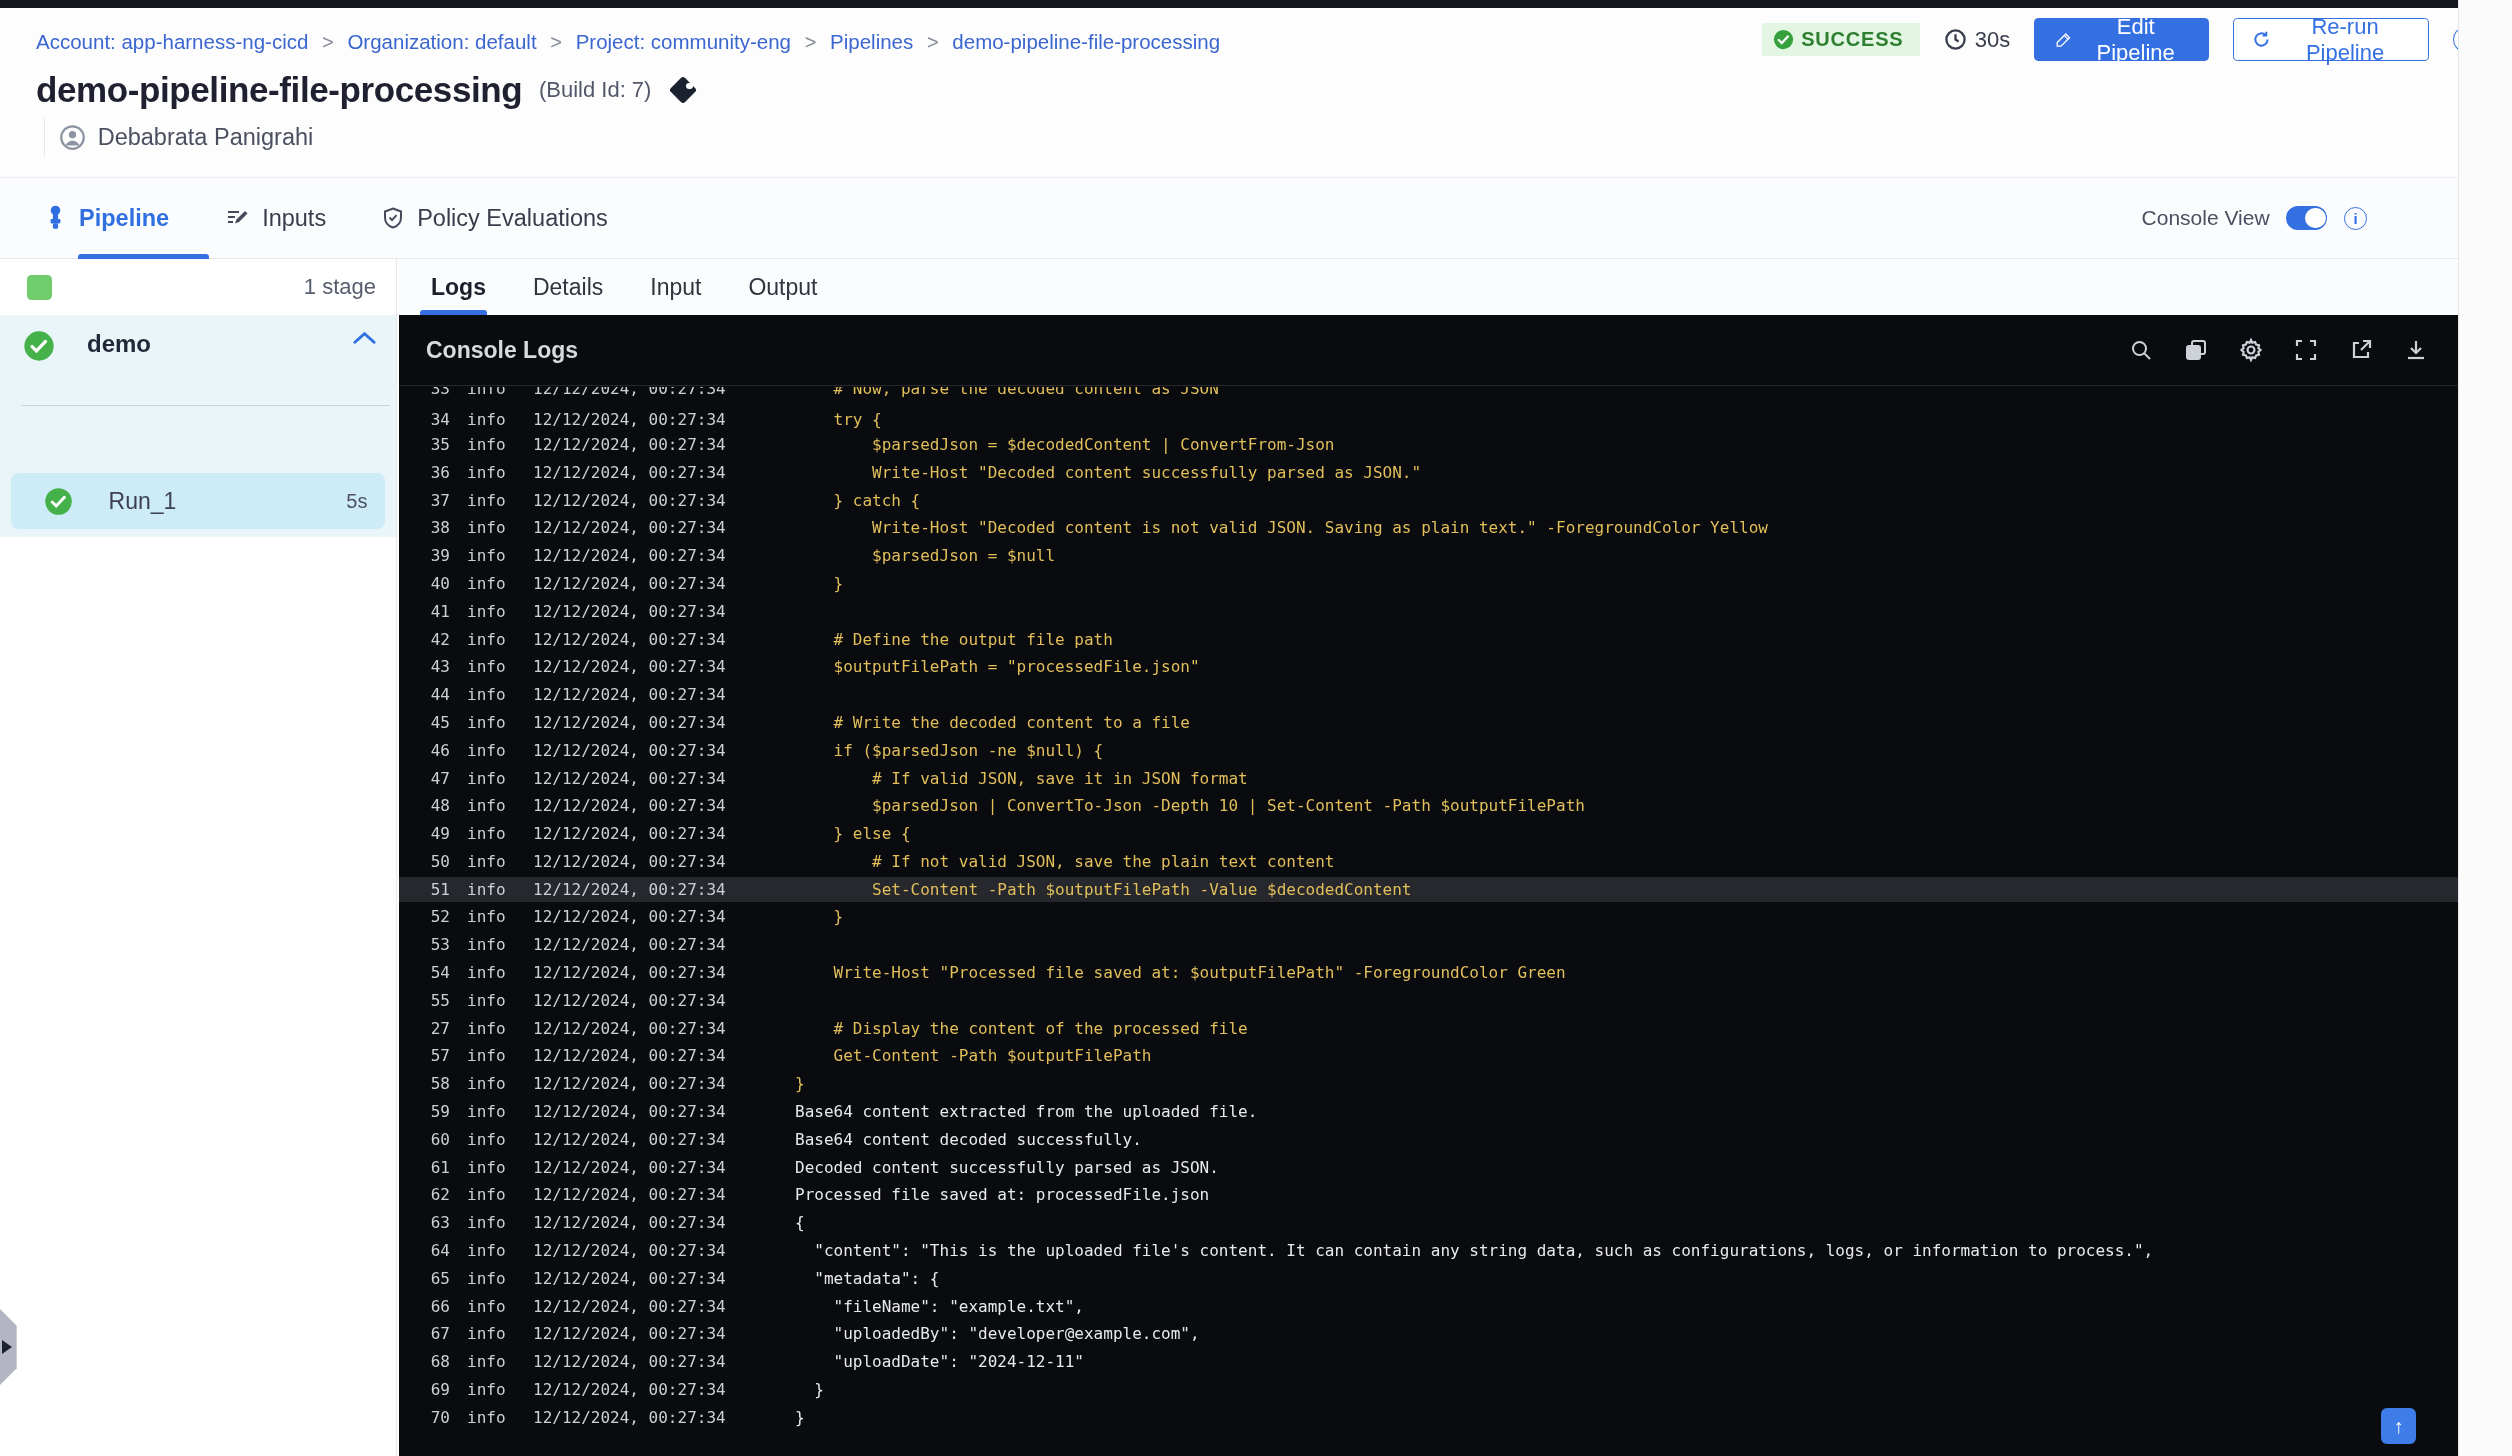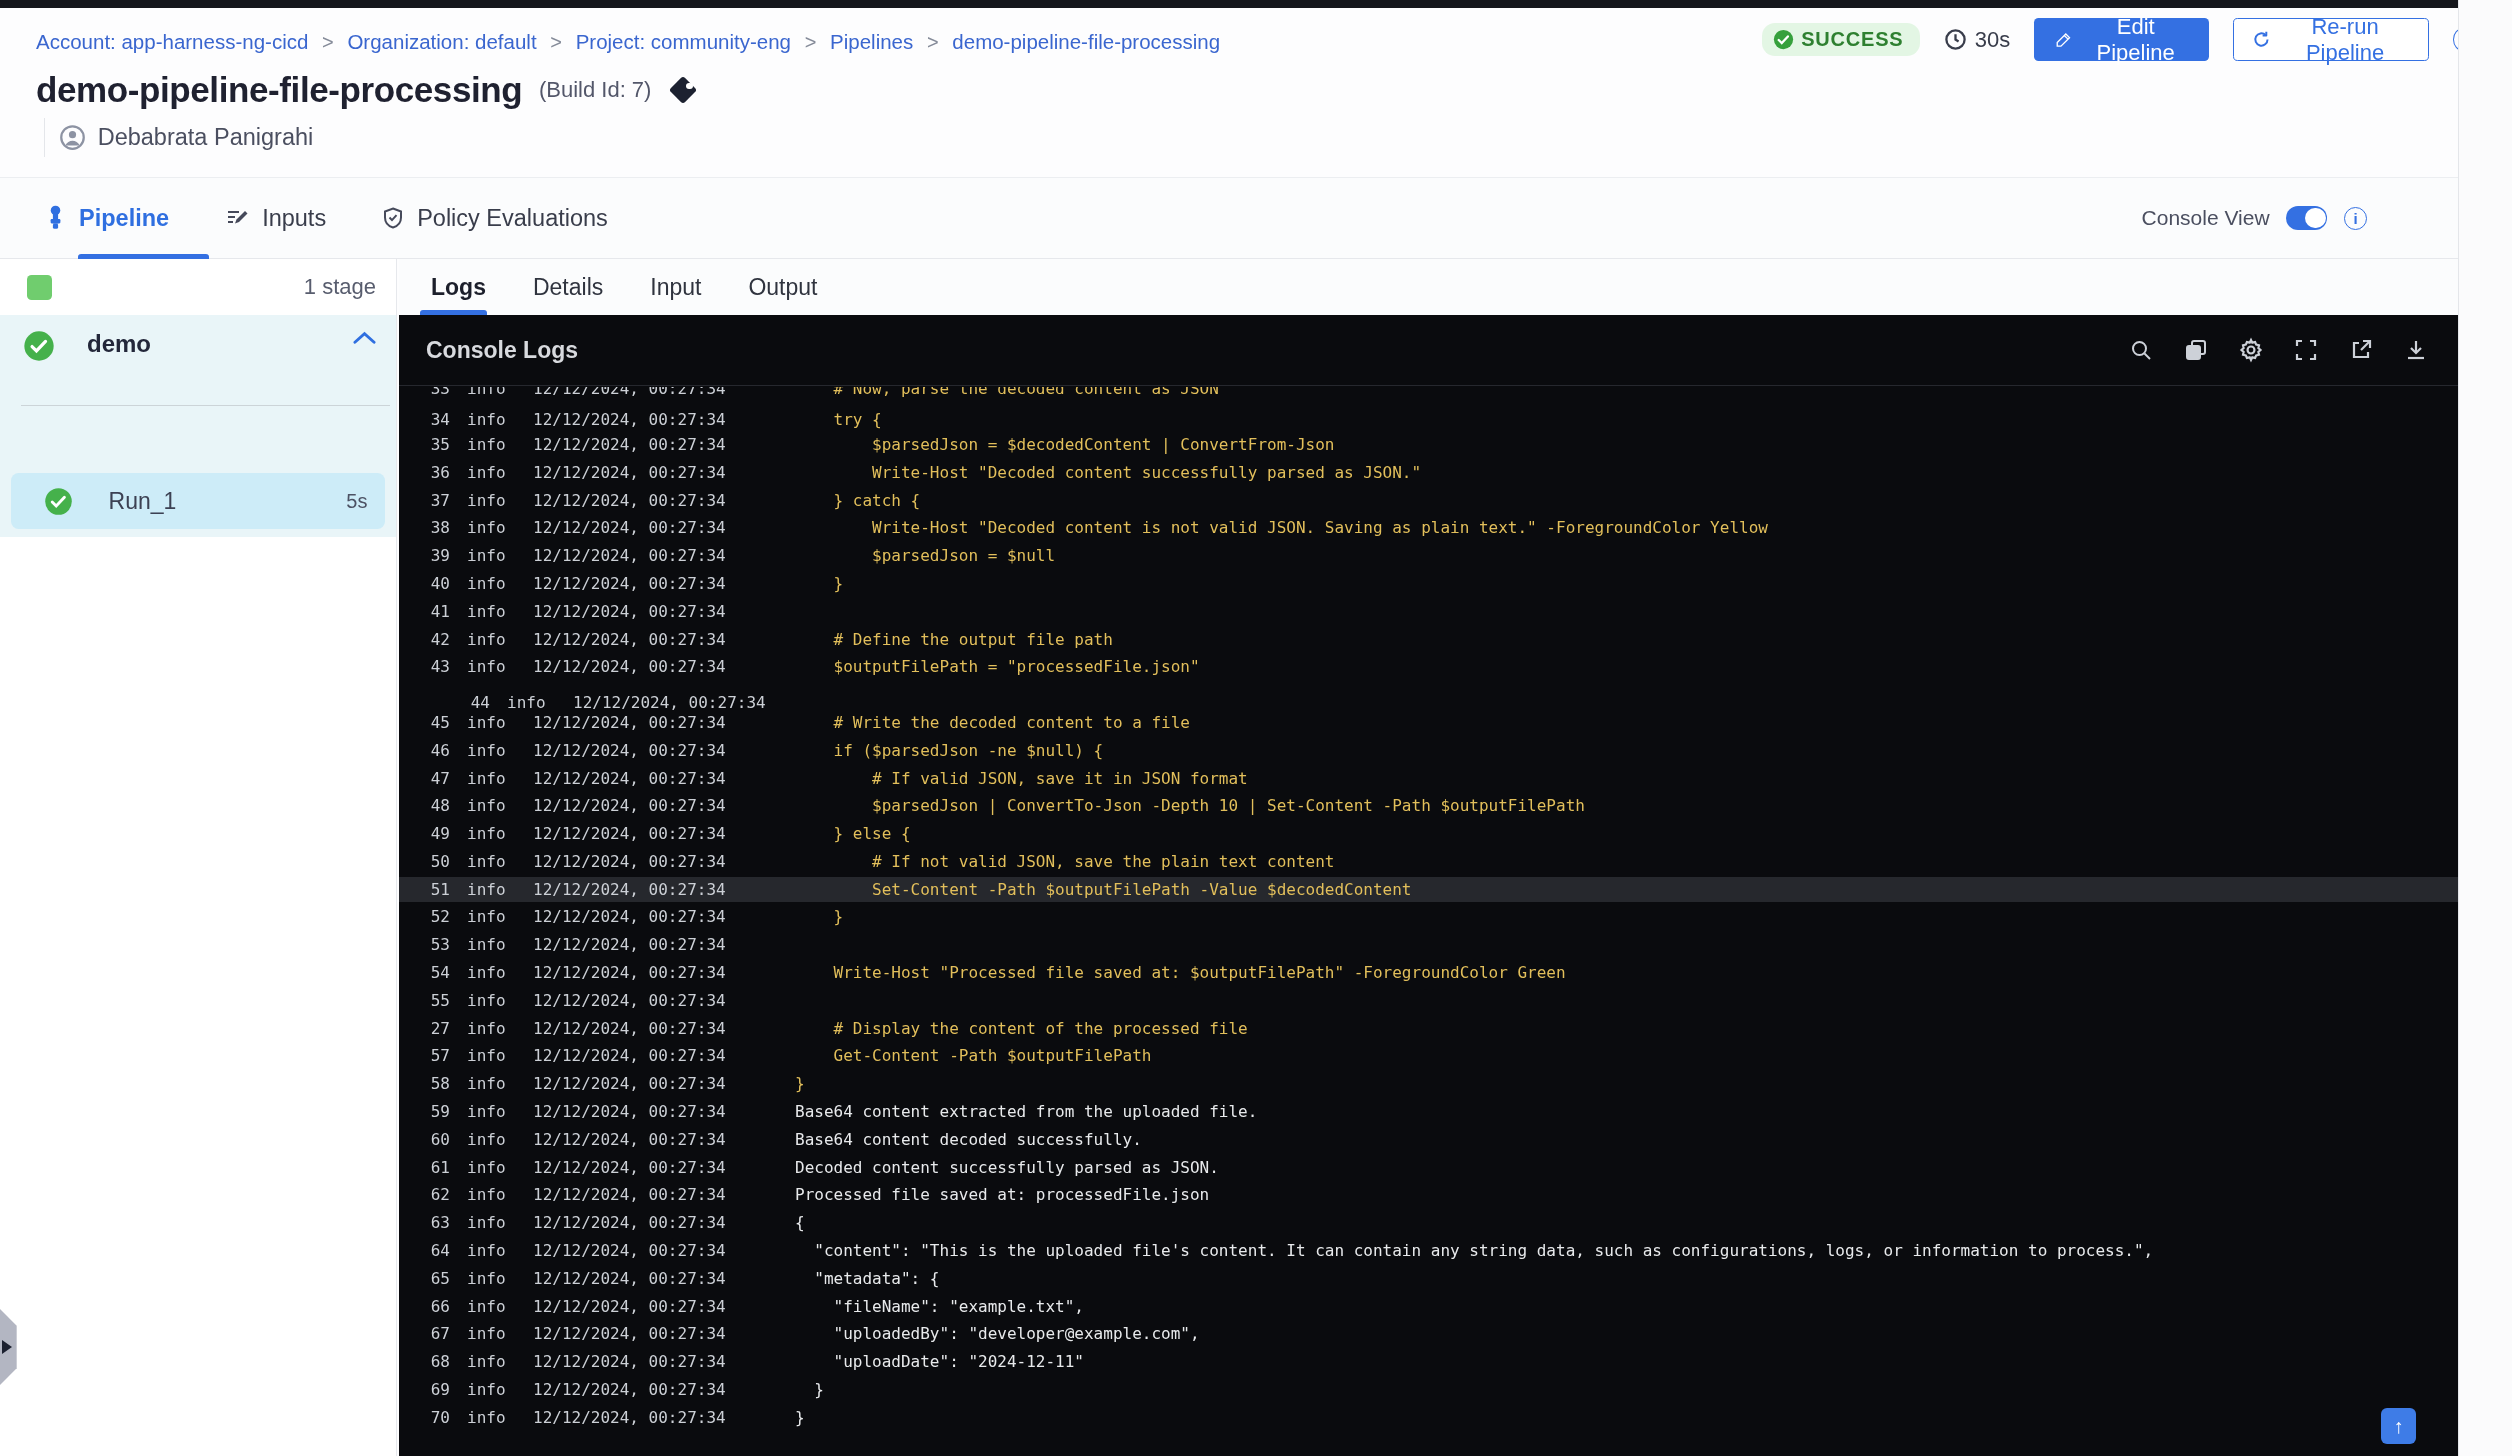--- a/index.html
+++ b/index.html
@@ -27,21 +27,21 @@
     transform:rotate(45deg); border-radius:3px; }
   .diamond-icon .dot { position:absolute; left:18px; top:7.6px; width:6.8px; height:6.8px; background:#fff;
     border-radius:50%; }
   .user-row { position:absolute; left:44px; top:118px; display:flex; align-items:center; gap:12px;
     border-left:1.5px solid #e4e6ea; padding-left:13.7px; height:39px; }
   .user-name { font-size:23.5px; color:#4b4f60; }
 
   
   .header-actions { position:absolute; left:1762px; top:16.7px; height:46px; display:flex;
     align-items:center; gap:24px; }
-  .status-badge { display:flex; align-items:center; gap:7.6px; background:#e3f6e4; border-radius:13px;
+  .status-badge { display:flex; align-items:center; gap:7.6px; background:#e3f6e4; border-radius:1px;
     height:33px; padding:0 16.7px 0 10.6px; }
   .status-badge .txt { font-size:20px; font-weight:bold; letter-spacing:0.8px; color:#2e8030; }
   .duration { display:flex; align-items:center; gap:7.6px; font-size:22px; color:#393d4b; }
   .btn-primary { display:flex; align-items:center; gap:10.6px; background:#3470e2; color:#fff;
     border:none; border-radius:4.6px; height:43px; padding:0 21px; font-size:22px;
     font-family:"Liberation Sans",sans-serif; cursor:pointer; }
   .btn-outline { display:flex; align-items:center; gap:9px; background:#fff; color:#3470e2;
     border:1.5px solid #3470e2; border-radius:4.6px; height:43px; padding:0 18px; font-size:22px;
     font-weight:500; font-family:"Liberation Sans",sans-serif; cursor:pointer; }
   .info-circle { width:23px; height:23px; border:1.5px solid #3470e2; border-radius:50%; color:#3470e2;
@@ -377,21 +377,21 @@
           <span class="lvl">info</span>
           <span class="ts">12/12/2024, 00:27:34</span>
           <span class="msg code">    # Define the output file path</span>
         </div>
         <div class="log-row" style="top: 267px;">
           <span class="ln">43</span>
           <span class="lvl">info</span>
           <span class="ts">12/12/2024, 00:27:34</span>
           <span class="msg code">    $outputFilePath = "processedFile.json"</span>
         </div>
-        <div class="log-row" style="top: 303px; margin-left: 40px;">
+        <div class="log-row" style="top: 295px;">
           <span class="ln">44</span>
           <span class="lvl">info</span>
           <span class="ts">12/12/2024, 00:27:34</span>
           <span class="msg code"></span>
         </div>
         <div class="log-row" style="top: 323px;">
           <span class="ln">45</span>
           <span class="lvl">info</span>
           <span class="ts">12/12/2024, 00:27:34</span>
           <span class="msg code">    # Write the decoded content to a file</span>

